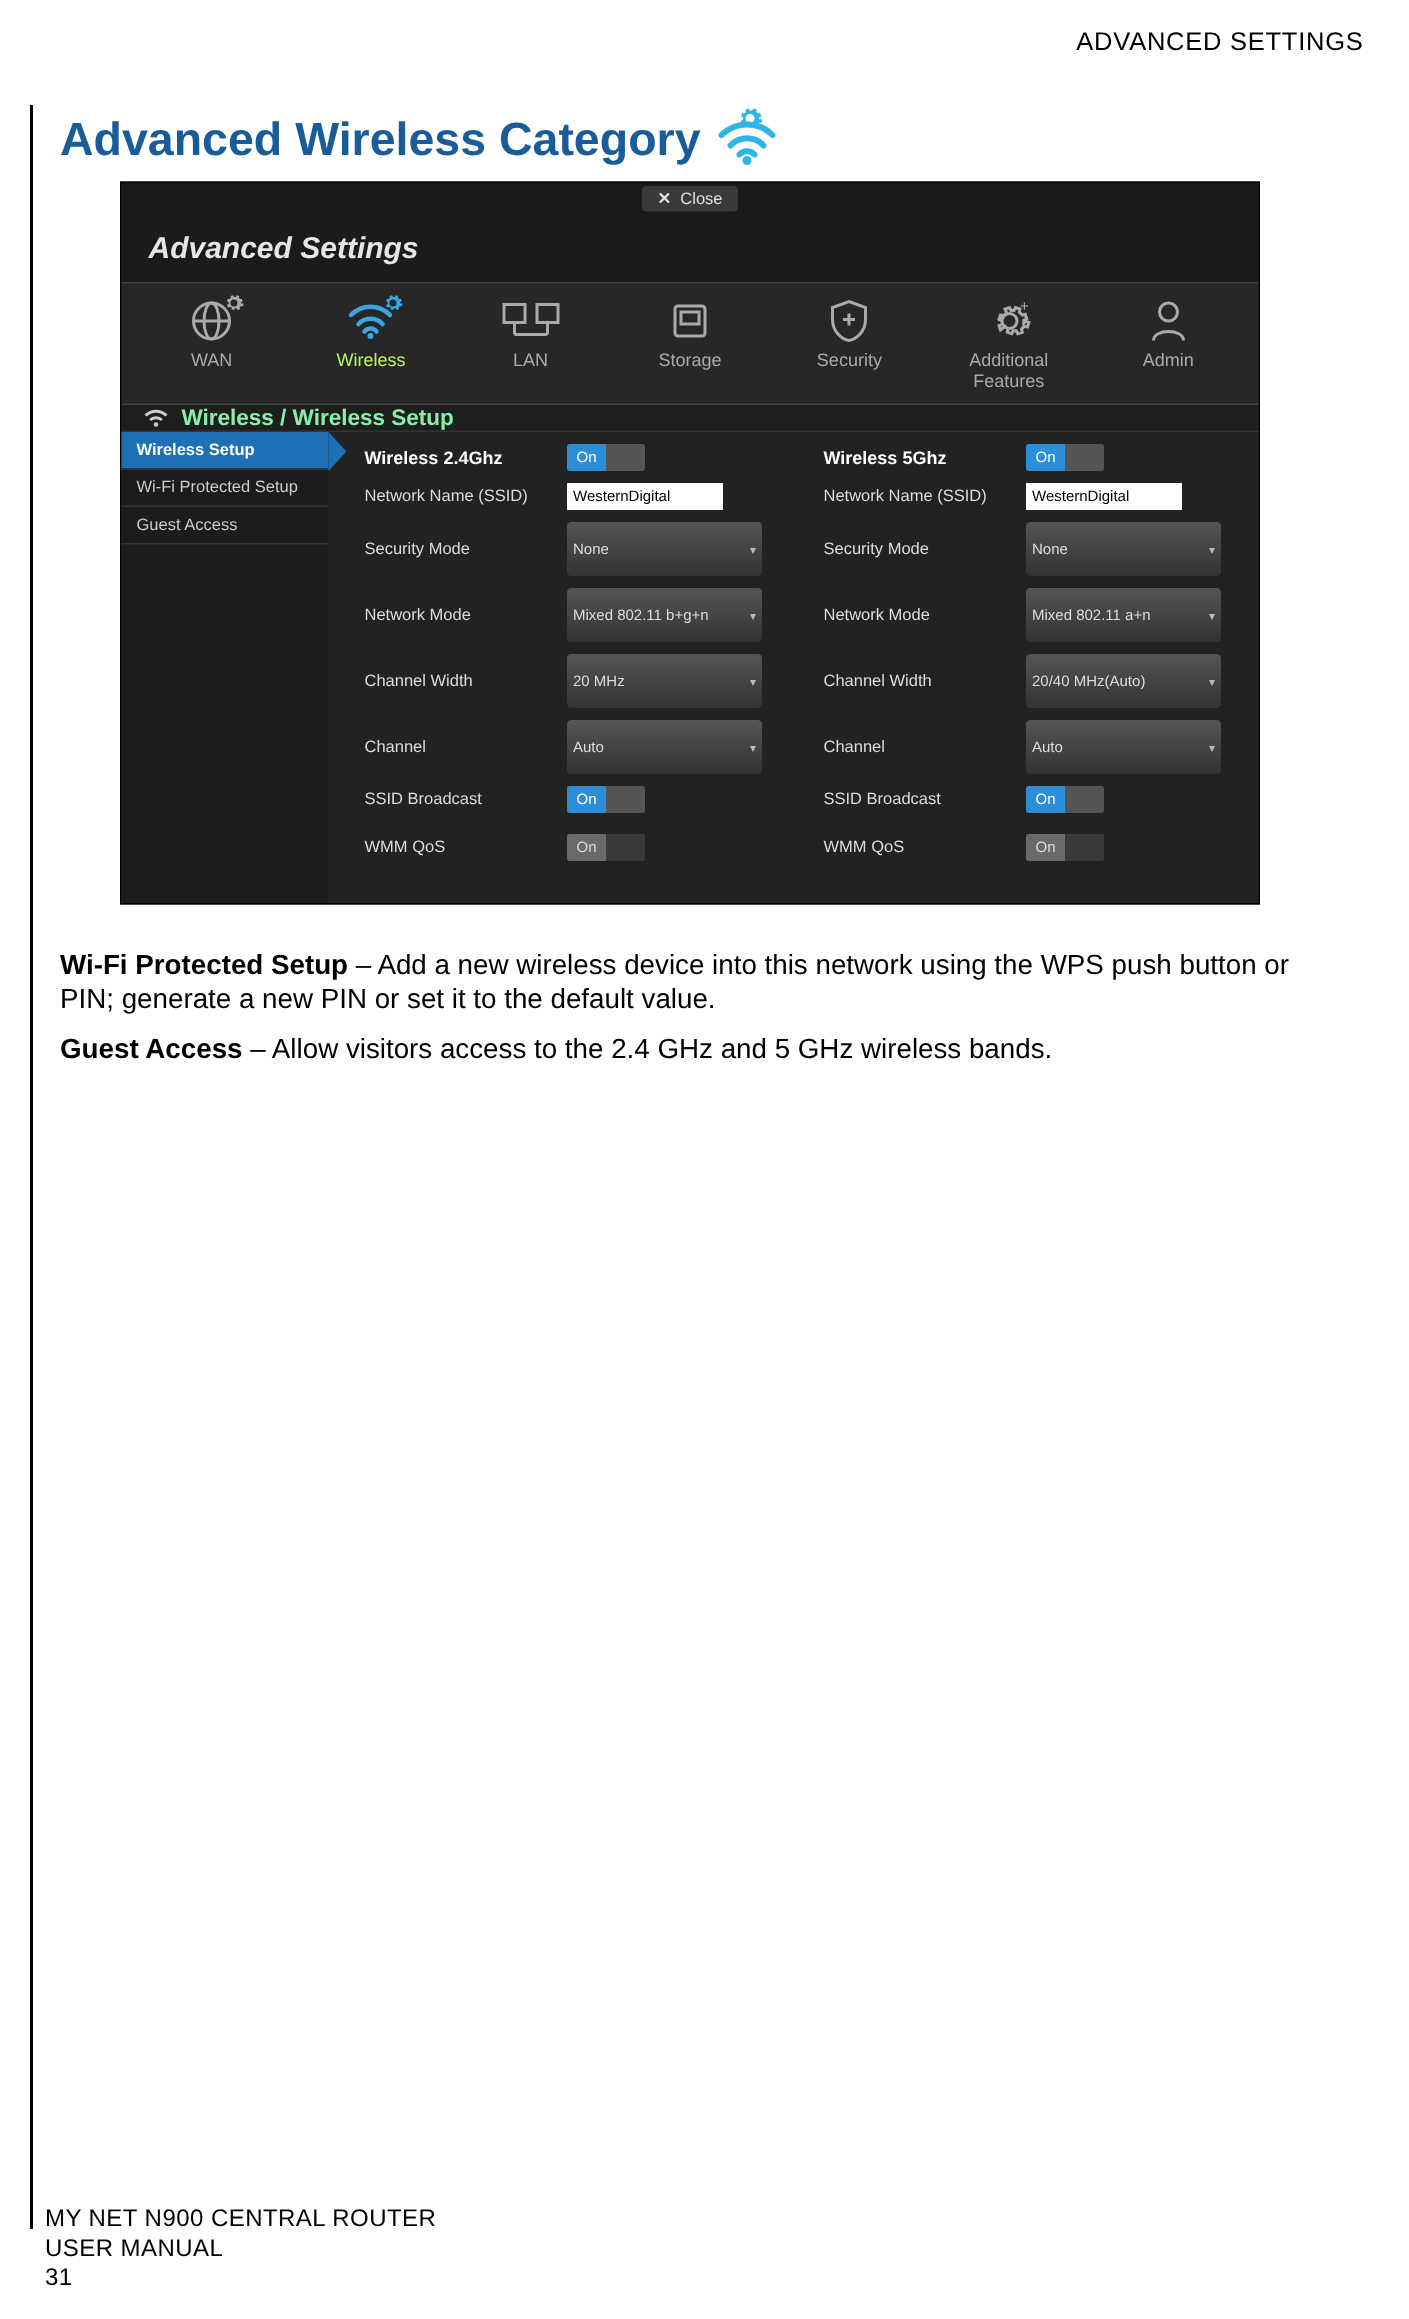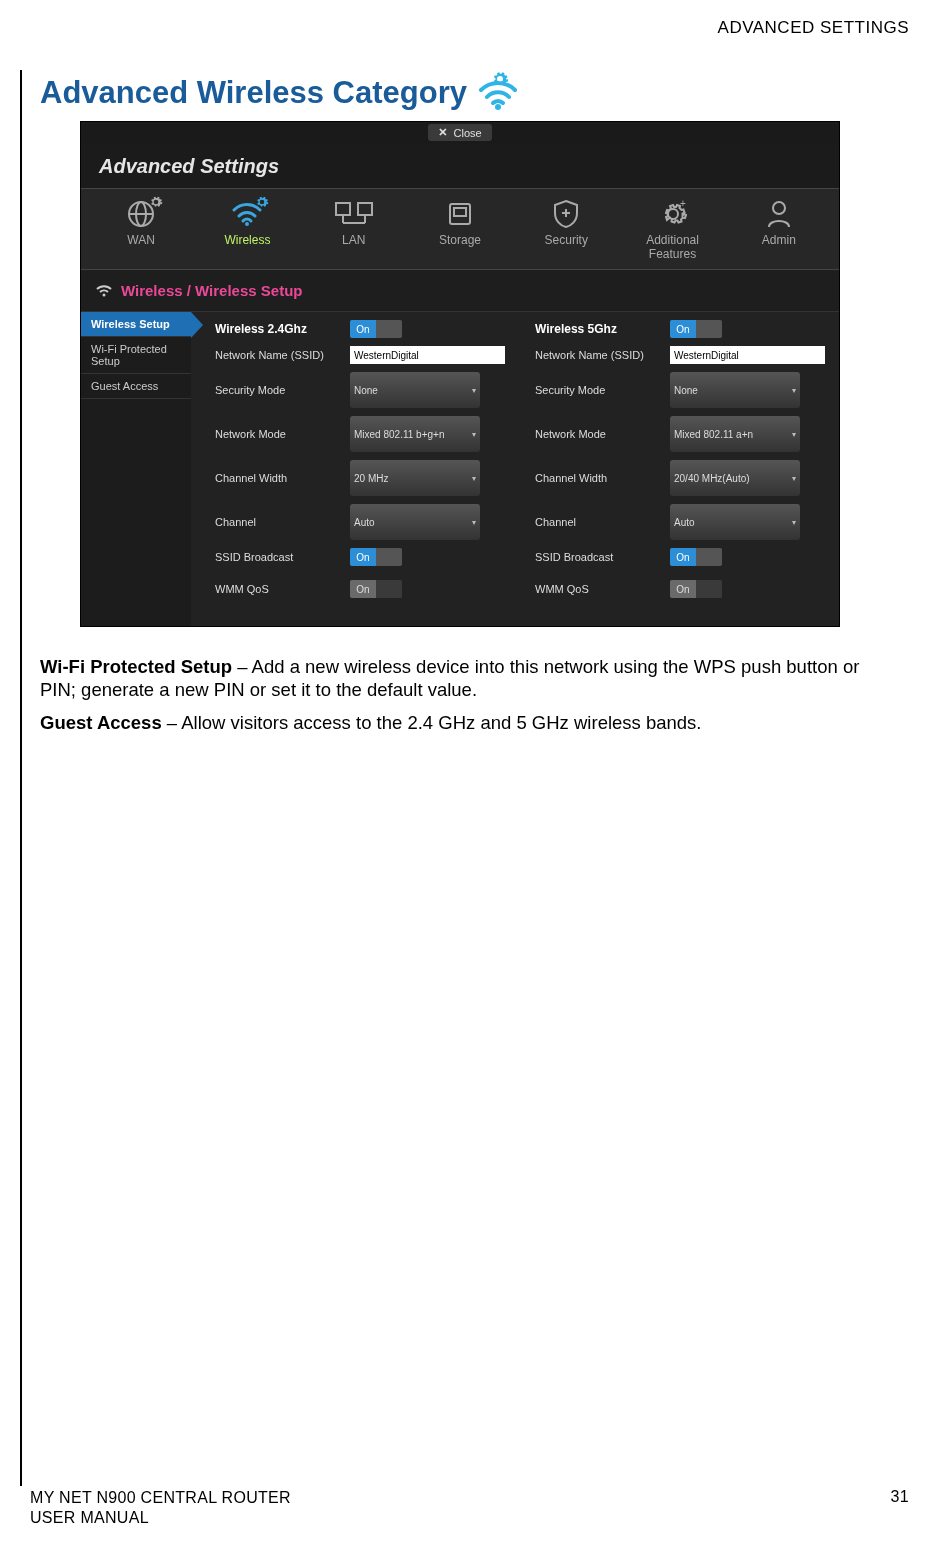--- a/index.html
+++ b/index.html
@@ -102,24 +102,24 @@
   .fig-nav-item.active { color: #bef264; }
   .nav-icon { height: 34px; display: flex; align-items: center; justify-content: center; margin-bottom: 2px; }
   .nav-gear {
     position: absolute;
     top: -2px;
     left: 50%;
     transform: translateX(8px);
   }
   .fig-breadcrumb {
     background: #1e1e1e;
-    padding: 12px 14px;
+    padding: 0 14px;
     font-size: 15px;
     font-weight: bold;
-    color: #ec4899;
+    color: #86efac;
     border-top: 1px solid #444;
     border-bottom: 1px solid #333;
     display: flex;
     align-items: center;
     gap: 8px;
   }
   .fig-body {
     display: flex;
     background: #222;
     min-height: 220px;
@@ -174,21 +174,21 @@
     font-size: 10px;
     overflow: hidden;
     align-items: stretch;
   }
   .toggle .half { flex:1; display:flex; align-items:center; justify-content:center; }
   .toggle.on .half:first-child { background: #2b8ed6; color:#fff; }
   .toggle.on .half:last-child { background: #555; }
   .toggle.disabled .half:first-child { background:#6a6a6a; color:#ddd; }
   .toggle.disabled .half:last-child { background:#3a3a3a; }
   .text-input {
-    width: 155px; height: 18px;
+    width: 104px; height: 18px;
     background: #fff; color:#000;
     font-size: 10px; padding: 1px 4px;
     border: none;
   }
   .select {
     width: 130px; height: 18px;
     background: linear-gradient(#555,#333);
     color:#ddd; font-size:10px;
     padding: 18px 4px;
     border-radius: 3px;
@@ -226,20 +226,21 @@
   }
   .descriptions p b { font-weight: bold; }
 
   .page-footer {
     position:absolute;
     bottom:18px;
     left:30px; right:30px;
     display:flex; justify-content:space-between;
     font-size:16px;
     letter-spacing:0.3px;
+    flex-direction:column;
   }
   .page-footer .left { line-height:1.25; }
   .page-footer .right { align-self:flex-start; }
 </style>
 </head>
 <body>
 
 <div class="page-header-right">ADVANCED SETTINGS</div>
 <div class="left-rule"></div>
 

